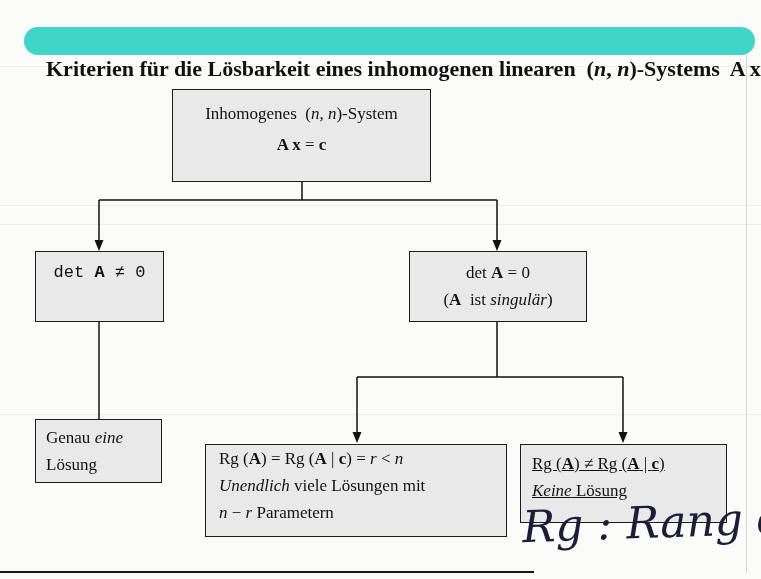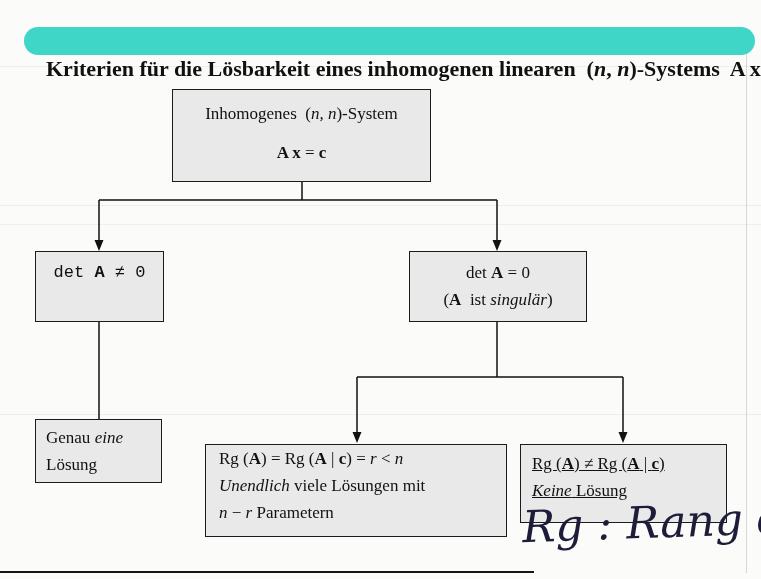--- a/index.html
+++ b/index.html
@@ -18,21 +18,21 @@
   .box{
     position:absolute;background:var(--box_bg,#e9e9e9);
     border:1px solid var(--box_border,#1c1c1c);
     font-size:17px;box-sizing:border-box;
   }
   .box .line{white-space:pre;line-height:27px;}
   .seg-i{font-style:italic;}
   .seg-b{font-weight:bold;}
   .seg-bi{font-weight:bold;font-style:italic;}
   .top-box{left:172px;top:89px;width:259px;height:93px;padding-top:10px;text-align:center;}
-  .top-box .line + .line{margin-top:12px;}
+  .top-box .line + .line{margin-top:4px;}
   .det-nonzero{left:35px;top:251px;width:129px;height:71px;padding-top:7px;text-align:center;font-family:Liberation Mono, monospace;}
   .det-zero{left:409px;top:251px;width:178px;height:71px;padding-top:7px;text-align:center;}
   .unique{left:35px;top:419px;width:127px;height:64px;padding:4px 10px;}
   .infinite{left:205px;top:444px;width:302px;height:93px;padding:0 13px;}
   .no-solution{left:520px;top:444px;width:207px;height:79px;padding:5px 11px;text-decoration:underline;}
   .connectors{position:absolute;left:0;top:0;width:761px;height:579px;pointer-events:none;}
   .connectors .trunk{stroke:var(--line_color,#111);stroke-width:1.5;fill:none;}
   .connectors .head{fill:var(--line_color,#111);stroke:none;}
   .handwriting{
     position:absolute;left:522px;top:496px;width:300px;

